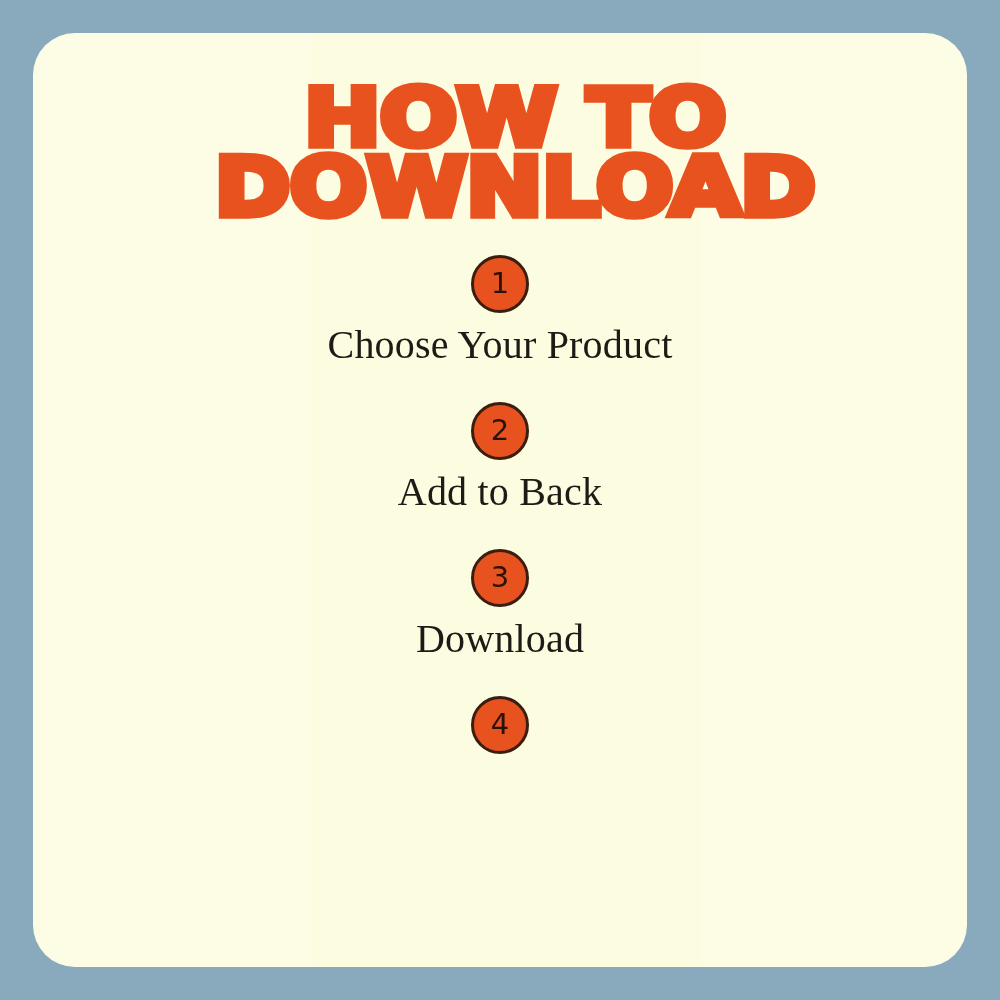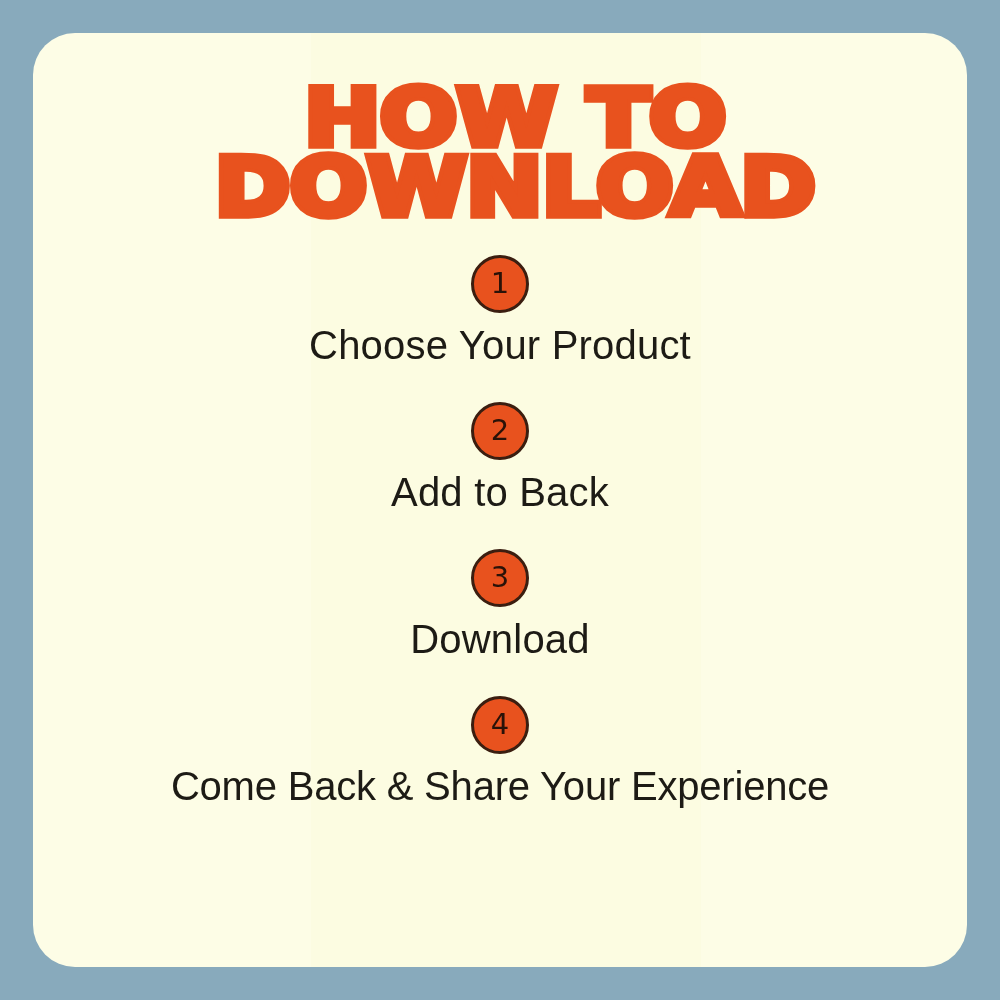--- a/index.html
+++ b/index.html
@@ -123,21 +123,21 @@
     font-size: 29px;
     font-weight: 400;
     line-height: 1;
     position: relative;
     top: -1px;
   }
 
   .step-label {
     display: block;
     color: #1d1b15;
-    font-family: Liberation Sans, sans-serif;
+    font-family: Liberation Serif, serif;
     font-weight: 400;
     font-size: 39px;
     line-height: 1.1;
     letter-spacing: 0.2px;
     white-space: nowrap;
   }
 
   .step-1 .step-label { font-size: 40px; }
   .step-2 .step-label { font-size: 40px; }
   .step-3 .step-label { font-size: 40px; }
@@ -178,19 +178,18 @@
           <span class="step-badge">
             <span class="step-number">3</span>
           </span>
           <span class="step-label">Download</span>
         </div>
 
         <div class="step step-4">
           <span class="step-badge">
             <span class="step-number">4</span>
           </span>
-          <span class="step-label">Come Back &amp; Share Your Experience</span>
         </div>
 
       </div>
     </div>
   </div>
 </div>
 
 </body></html>

